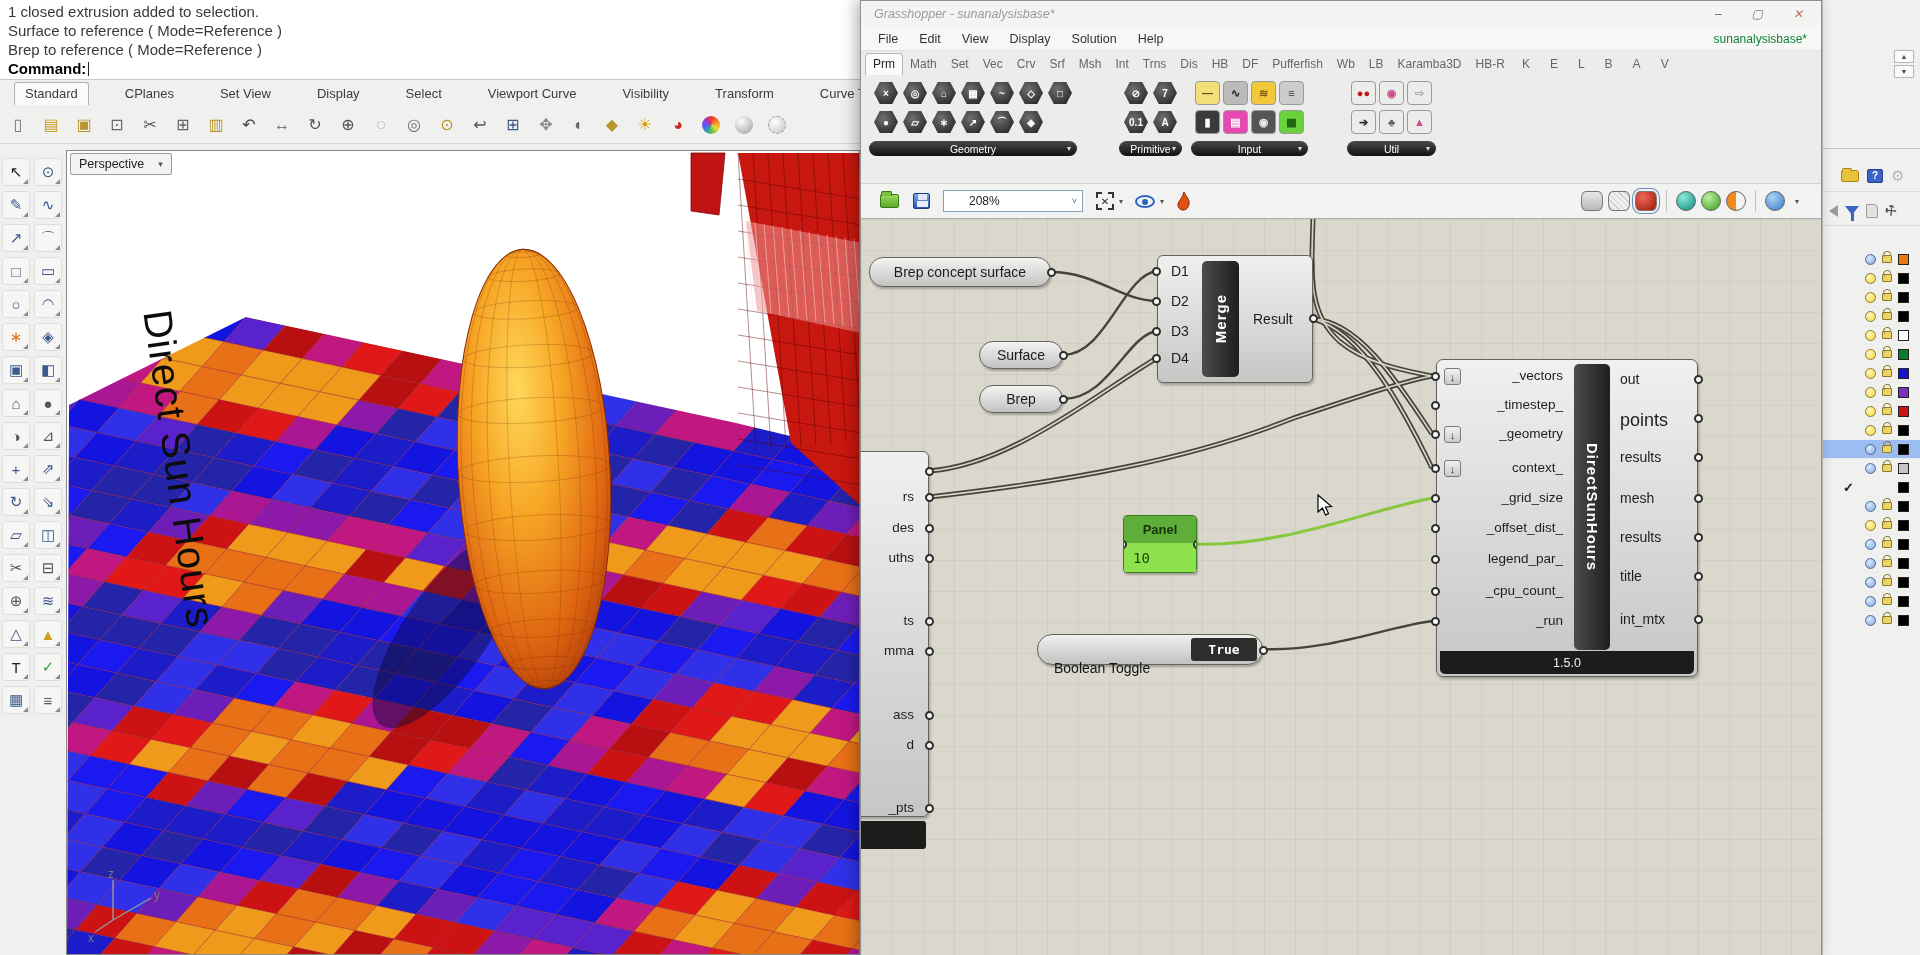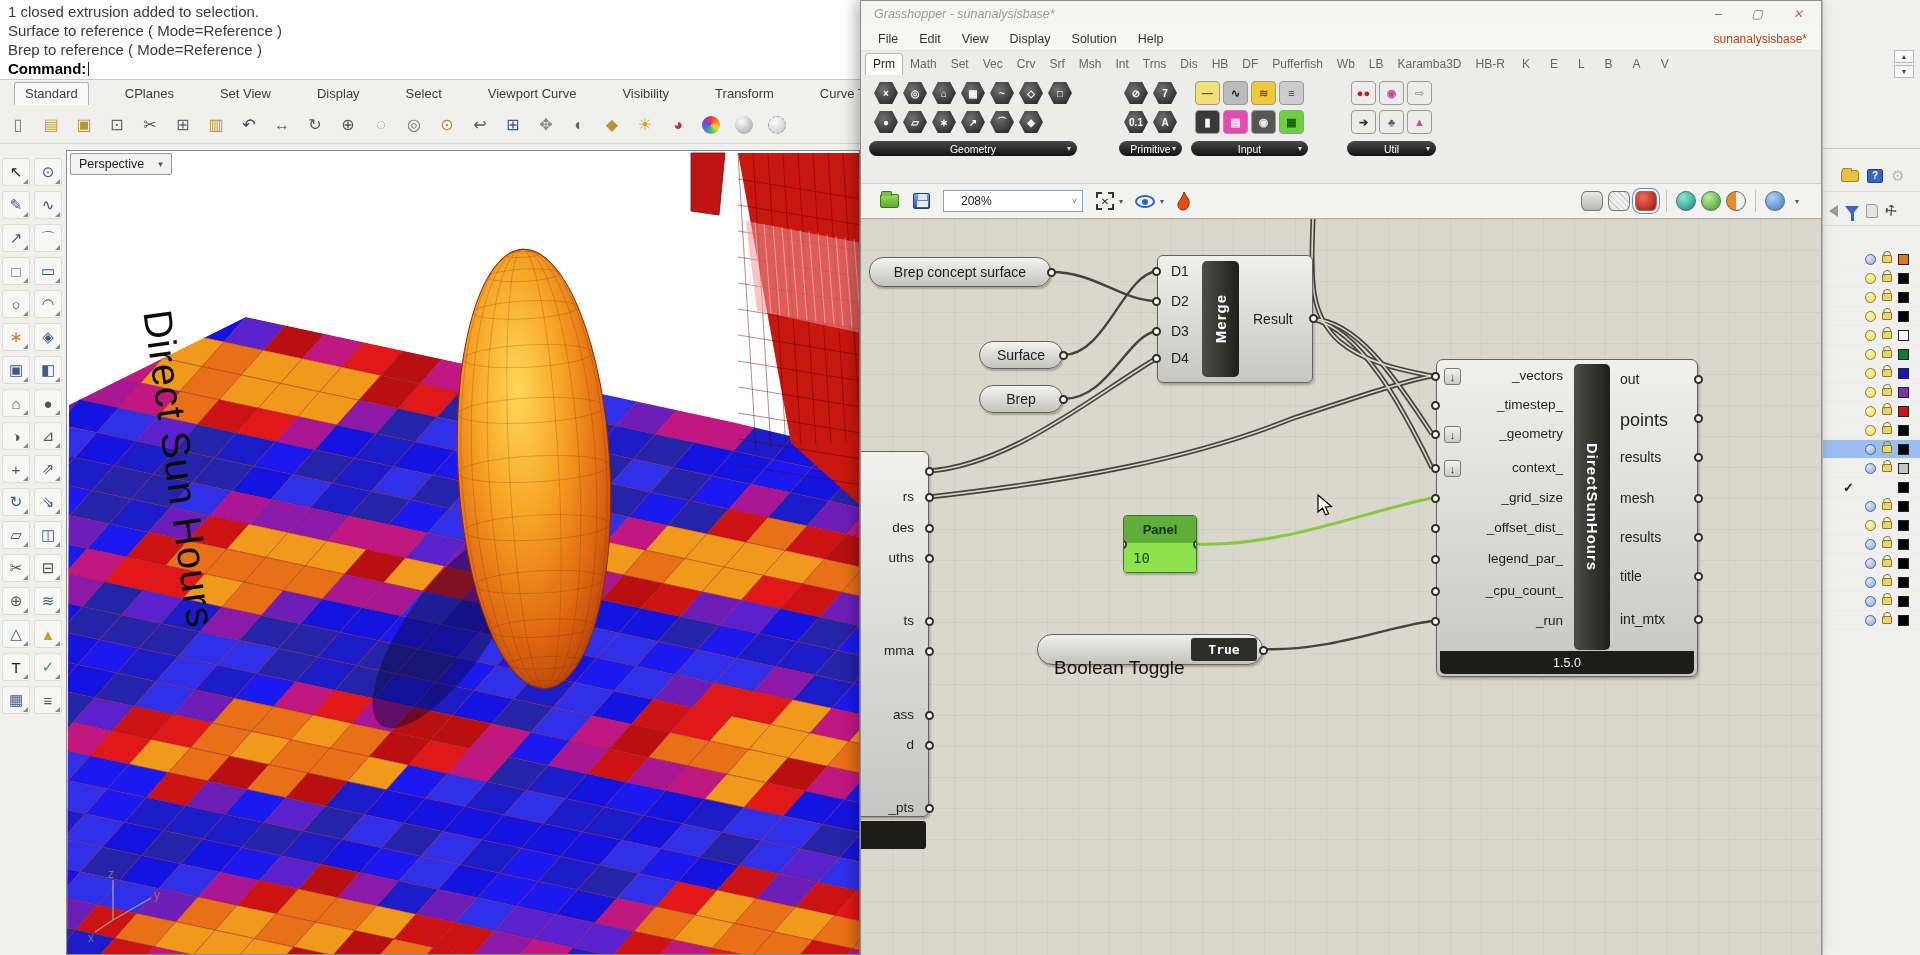--- a/index.html
+++ b/index.html
@@ -65,39 +65,39 @@
 .lcheck { margin-right:auto; padding-left:20px; font-size:13px; color:#222; font-weight:bold; }
 
 
 #gh { left:860px; top:0; width:962px; height:955px; background:#f0f0ee; border:1px solid #8f8f8d; box-shadow:-4px 0 14px rgba(0,0,0,.30); }
 #gh-titlebar { left:0; top:0; width:100%; height:26px; background:#f4f4f2; display:flex; align-items:center;font-style:italic; }
 #gh-title { font-size:12.5px; color:#9a9a98; padding-left:13px; }
 #gh-winbtns { margin-left:auto; display:flex; gap:30px; padding-right:18px; }
 .winbtn { font-size:12px; color:#777; }
 .winbtn.close { color:#c0695f; }
 #gh-menubar { left:0; top:26px; width:100%; height:24px; background:#f7f7f5; display:flex; align-items:center; gap:21px; padding-left:17px; font-size:12.5px; color:#333; border-bottom:1px solid #e2e2e0; }
-#gh-filelabel { margin-left:auto; padding-right:14px; color:#c2410c; font-size:12px; }
+#gh-filelabel { margin-left:auto; padding-right:14px; color:#15803d; font-size:12px; }
 #gh-tabstrip { left:0; top:50px; width:100%; height:24px; background:#ececea; display:flex; align-items:flex-end; padding-left:4px; font-size:12px; color:#666; overflow:hidden; }
 .gtab { padding:3px 7px 4px; white-space:nowrap; }
 .gtab.active { background:#fbfbfa; border:1px solid #b8b8b6; border-bottom:none; border-radius:4px 4px 0 0; color:#222; }
 .gtab.letter { padding:3px 10px 4px; }
 #gh-palette { left:0; top:74px; width:100%; height:109px; background:#ececea; border-bottom:1px solid #d2d2d0; }
 .pgroup { position:absolute; top:4px; }
 .pgroup-icons { display:grid; grid-auto-flow:column; grid-template-rows:26px 26px; gap:3px 3px; justify-content:start; padding:2px 4px; }
 .hexi { width:26px; height:24px; background:radial-gradient(circle at 40% 35%,#707070,#141414); clip-path:polygon(26% 4%,74% 4%,96% 50%,74% 96%,26% 96%,4% 50%); color:#fff; font-size:10px; font-weight:bold; display:flex; align-items:center; justify-content:center; }
 .sqi { width:25px; height:24px; border-radius:4px; border:1px solid #9a9a98; font-size:11px; font-weight:bold; display:flex; align-items:center; justify-content:center; }
 .pgroup-bar { height:15px; background:linear-gradient(#4a4a4a,#111); border-radius:8px; color:#fff; font-size:10.5px; display:flex; align-items:center; justify-content:center; position:relative; margin-top:3px; }
 .pgroup-bar .bar-arrow { position:absolute; right:6px; font-size:8px; color:#ddd; }
 #gh-canvasbar { left:0; top:183px; width:100%; height:35px; background:#f2f2f0; border-bottom:1px solid #b0b0ae; display:flex; align-items:center; }
 .gh-folder { width:19px; height:14px; background:linear-gradient(#9ade5a,#5aa82a); border:1px solid #3a7a14; border-radius:2px; margin-left:19px; position:relative; }
 .gh-folder::before { content:""; position:absolute; left:0; top:-4px; width:9px; height:4px; background:#7ac242; border:1px solid #3a7a14; border-bottom:none; border-radius:2px 2px 0 0; }
 .gh-save { width:17px; height:16px; background:linear-gradient(#7aa8e8,#2a55b8); border:1px solid #1a3a8a; border-radius:2px; margin-left:14px; position:relative; }
 .gh-save::before { content:""; position:absolute; left:4px; top:0; width:9px; height:6px; background:#dce8fa; }
 .gh-save::after { content:""; position:absolute; left:3px; bottom:1px; width:11px; height:6px; background:#e8eefc; }
-#zoom-combo { width:140px; height:22px; background:#fff; border:1px solid #8aa0b8; margin-left:13px; font-size:12px; color:#222; display:flex; align-items:center; padding-left:17px; position:relative; }
+#zoom-combo { width:140px; height:22px; background:#fff; border:1px solid #8aa0b8; margin-left:13px; font-size:12px; color:#222; display:flex; align-items:center; padding-left:25px; position:relative; }
 #zoom-combo .combo-arrow { position:absolute; right:5px; color:#667; font-size:9px; }
 .corners { width:18px; height:18px; margin-left:13px; position:relative; color:#222; font-size:10px; display:flex; align-items:center; justify-content:center;
   background:
   linear-gradient(#333,#333) left top/6px 2px no-repeat, linear-gradient(#333,#333) left top/2px 6px no-repeat,
   linear-gradient(#333,#333) right top/6px 2px no-repeat, linear-gradient(#333,#333) right top/2px 6px no-repeat,
   linear-gradient(#333,#333) left bottom/6px 2px no-repeat, linear-gradient(#333,#333) left bottom/2px 6px no-repeat,
   linear-gradient(#333,#333) right bottom/6px 2px no-repeat, linear-gradient(#333,#333) right bottom/2px 6px no-repeat; }
 .mini-caret { font-size:8px; color:#555; margin-left:5px; }
 .eye-ic { width:20px; height:13px; border:2px solid #2a60c8; border-radius:50%; margin-left:12px; position:relative; }
 .eye-ic::before { content:""; position:absolute; left:5px; top:2px; width:6px; height:6px; background:#2a60c8; border-radius:50%; }
@@ -126,21 +126,21 @@
 .dark-capsule { position:absolute; background:linear-gradient(90deg,#4c4c4a,#1e1e1c); border-radius:5px; display:flex; align-items:center; justify-content:center; }
 .vtext-down { writing-mode:vertical-rl; color:#fff; font-weight:bold; letter-spacing:1px; }
 .vtext-up { writing-mode:vertical-rl; transform:rotate(180deg); color:#fff; font-weight:bold; letter-spacing:1px; }
 .port-label { position:absolute; font-size:13.5px; color:#1e1e1c; white-space:nowrap; }
 .arrow-btn { position:absolute; width:17px; height:17px; background:linear-gradient(#f2f2f0,#cacac8); border:1px solid #7a7a78; border-radius:3px; font-size:11px; color:#333; display:flex; align-items:center; justify-content:center; }
 .version-bar { position:absolute; left:3px; right:3px; bottom:2px; height:23px; background:#1c1c1a; border-radius:0 0 5px 5px; color:#f0f0ee; font-size:12.5px; display:flex; align-items:center; justify-content:center; }
 #panel-node { position:absolute; border:1.6px solid #3c7a22; border-radius:4px; overflow:hidden; box-shadow:1px 2px 2px rgba(0,0,0,.25); }
 #panel-head { height:27px; background:#5fae3a; color:#14330c; font-size:13px; font-weight:bold; display:flex; align-items:center; justify-content:center; }
 #panel-body { height:29px; background:#8de24e; color:#1c4a12; font-size:14px; font-family:"DejaVu Sans Mono",monospace; display:flex; align-items:center; padding-left:9px; }
 #toggle-node { position:absolute; background:linear-gradient(#f0f0ee,#c2c2c0); border:1.6px solid #636361; border-radius:15px; display:flex; align-items:center; box-shadow:1px 2px 2px rgba(0,0,0,.25); }
-#toggle-label { font-size:19px; color:#141414; padding-left:16px;margin-top:37px; }
+#toggle-label { font-size:14px; color:#141414; padding-left:16px;margin-top:37px; }
 #toggle-value { position:absolute; right:5px; width:66px; height:23px; background:#2d2d2b; border-radius:3px; color:#fff; font-size:13px; font-weight:bold; font-family:"DejaVu Sans Mono",monospace; display:flex; align-items:center; justify-content:center; }
 #cursor { position:absolute; z-index:50; }
 </style>
 </head>
 <body>
 
 <div id="cmd-area" class="abs">
   <div class="cmd-line">1 closed extrusion added to selection.</div>
   <div class="cmd-line">Surface to reference ( Mode=Reference )</div>
   <div class="cmd-line">Brep to reference ( Mode=Reference )</div>

